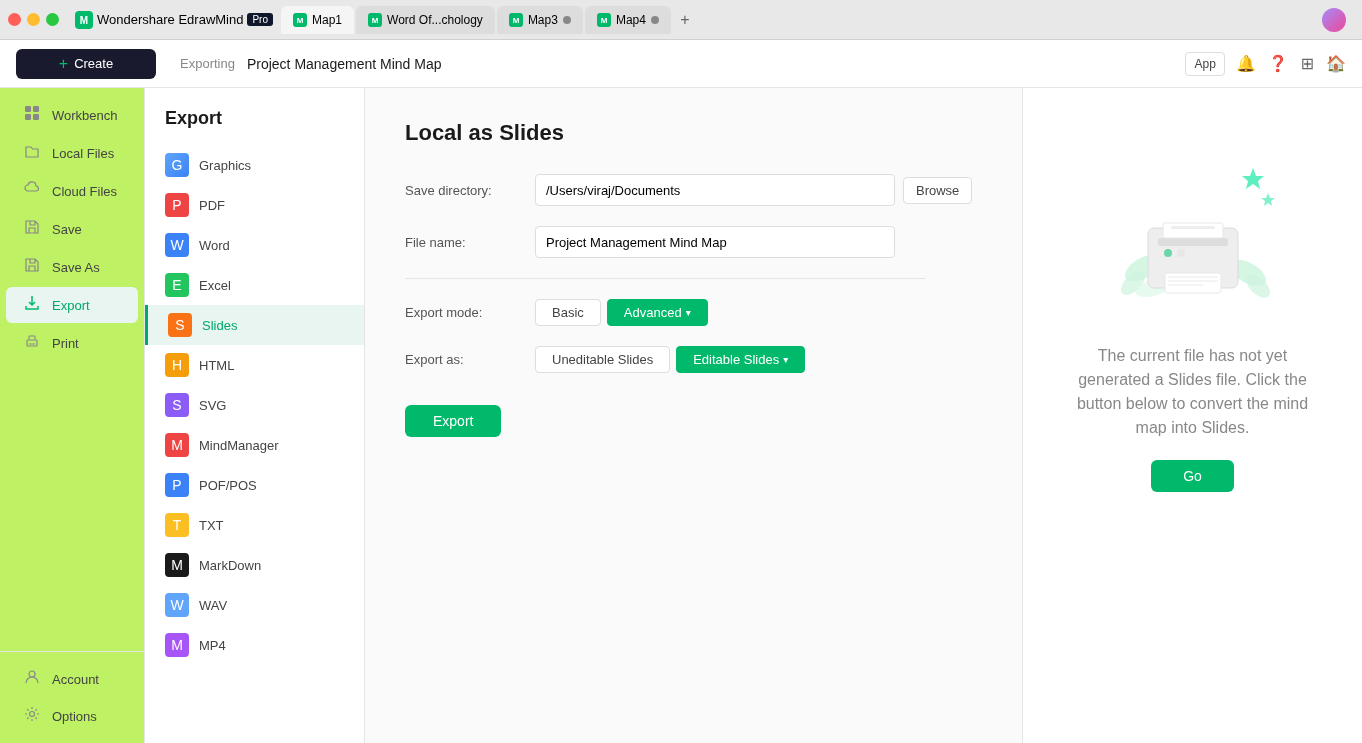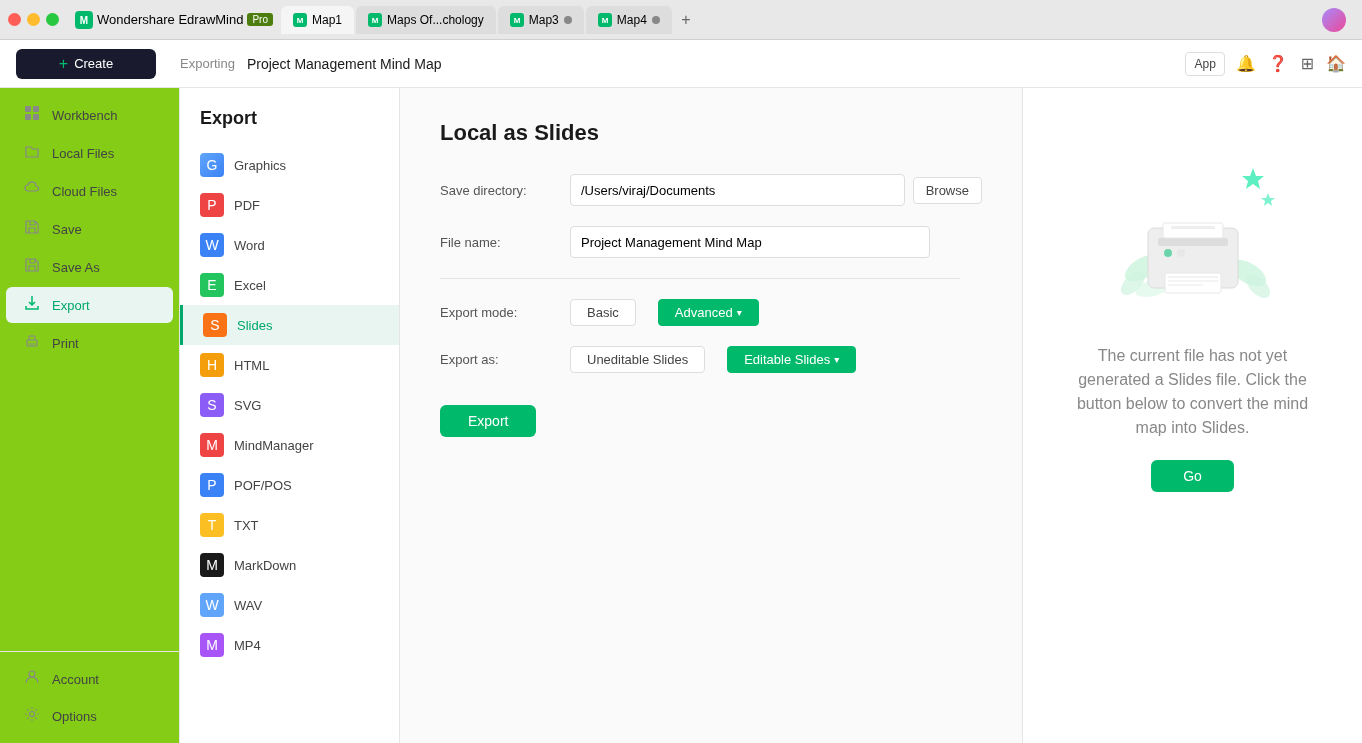--- a/index.html
+++ b/index.html
@@ -7,21 +7,21 @@
 
     
     .title-bar { height: 40px; background: #e8e8e8; display: flex; align-items: center; padding: 0 8px; gap: 8px; border-bottom: 1px solid #d0d0d0; }
     .traffic-lights { display: flex; gap: 6px; align-items: center; }
     .traffic-light { width: 13px; height: 13px; border-radius: 50%; cursor: pointer; }
     .tl-close { background: #ff5f57; }
     .tl-min { background: #febc2e; }
     .tl-max { background: #28c840; }
     .app-logo { display: flex; align-items: center; gap: 4px; margin-left: 8px; }
     .app-name { font-size: 13px; font-weight: 400; }
-    .app-badge { background: #4d7c0f; color: white; font-size: 10px; padding: 1px 5px; border-radius: 3px; }
+    .app-badge { background: #0f172a; color: white; font-size: 10px; padding: 1px 5px; border-radius: 3px; }
     .tabs { display: flex; gap: 2px; align-items: center; flex: 1; }
     .tab { display: flex; align-items: center; gap: 5px; padding: 4px 12px; background: #ddd; border-radius: 6px 6px 0 0; font-size: 12px; cursor: pointer; height: 28px; }
     .tab.active { background: #f5f5f5; }
     .tab-dot { width: 8px; height: 8px; border-radius: 50%; background: #888; }
     .tab-dot.modified { background: #888; }
     .tab-new { width: 24px; height: 24px; display: flex; align-items: center; justify-content: center; font-size: 16px; color: #666; cursor: pointer; }
     .title-right { display: flex; align-items: center; gap: 8px; margin-right: 8px; }
     .avatar { width: 24px; height: 24px; border-radius: 50%; background: linear-gradient(135deg, #a78bfa, #ec4899); }
 
     
@@ -31,21 +31,21 @@
     .header-breadcrumb { display: flex; align-items: center; gap: 6px; margin-left: 24px; font-size: 13px; color: #888; }
     .header-breadcrumb .map-name { color: #1a1a1a; font-weight: 500; font-size: 14px; }
     .header-right { margin-left: auto; display: flex; align-items: center; gap: 12px; }
     .header-btn { font-size: 12px; color: #444; cursor: pointer; padding: 4px 8px; border-radius: 4px; border: 1px solid #ddd; background: white; }
     .header-icon { font-size: 16px; color: #666; cursor: pointer; }
 
     
     .main { display: flex; flex: 1; overflow: hidden; }
 
     
-    .sidebar { width: 180px; background: #84cc16; display: flex; flex-direction: column; border-right: 1px solid #e5e5e5; padding: 8px 0; }
+    .sidebar { width: 145px; background: #bef264; display: flex; flex-direction: column; border-right: 1px solid #e5e5e5; padding: 8px 0; }
     .sidebar-item { display: flex; align-items: center; gap: 10px; padding: 8px 16px; cursor: pointer; font-size: 13px; color: #444; border-radius: 6px; margin: 1px 6px; }
     .sidebar-item.active { background: #e8f5f0; color: #00a86b; }
     .sidebar-item .icon { font-size: 16px; width: 20px; text-align: center; }
     .sidebar-spacer { flex: 1; }
     .sidebar-bottom { border-top: 1px solid #e5e5e5; padding-top: 8px; }
 
     
     .export-panel { width: 220px; background: white; border-right: 1px solid #e5e5e5; padding: 20px 0; }
     .export-title { font-size: 18px; font-weight: 600; color: #1a1a1a; padding: 0 20px 16px; }
     .export-item { display: flex; align-items: center; gap: 10px; padding: 8px 20px; cursor: pointer; font-size: 13px; color: #444; }
@@ -66,21 +66,21 @@
     .icon-mp4 { background: #a855f7; color: white; }
 
     
     .export-form { flex: 1; background: #fafafa; padding: 32px 40px; overflow-y: auto; }
     .export-form-title { font-size: 22px; font-weight: 600; color: #1a1a1a; margin-bottom: 28px; }
     .form-row { display: flex; align-items: center; margin-bottom: 20px; }
     .form-label { width: 130px; font-size: 13px; color: #555; flex-shrink: 0; }
     .form-input { flex: 1; max-width: 360px; height: 32px; border: 1px solid #ddd; border-radius: 4px; padding: 0 10px; font-size: 13px; background: white; }
     .browse-btn { margin-left: 8px; padding: 5px 12px; background: white; border: 1px solid #ddd; border-radius: 4px; font-size: 13px; cursor: pointer; color: #444; }
     .divider { height: 1px; background: #e5e5e5; margin: 4px 0 20px 0; max-width: 520px; }
-    .radio-group { display: flex; gap: 22px; }
+    .radio-group { display: flex; gap: 6px; }
     .radio-btn { padding: 5px 16px; border-radius: 4px; border: 1px solid #ddd; background: white; font-size: 13px; cursor: pointer; color: #444; }
     .radio-btn.active { background: #00b96b; color: white; border-color: #00b96b; display: flex; align-items: center; gap: 4px; }
     .radio-btn.active::after { content: '▾'; font-size: 10px; }
     .radio-btn.dropdown { display: flex; align-items: center; gap: 4px; }
     .radio-btn.dropdown::after { content: '▾'; font-size: 10px; }
     .export-btn { margin-top: 12px; padding: 8px 28px; background: #00b96b; color: white; border: none; border-radius: 6px; font-size: 14px; cursor: pointer; }
 
     
     .preview-panel { width: 340px; background: white; border-left: 1px solid #e5e5e5; display: flex; flex-direction: column; align-items: center; padding: 20px; }
     .preview-illustration { width: 200px; height: 200px; display: flex; align-items: center; justify-content: center; margin-top: 20px; }
@@ -113,21 +113,21 @@
           <rect width="14" height="14" rx="3" fill="#00b96b"></rect>
           <text x="7" y="10" text-anchor="middle" fill="white" font-size="8" font-weight="bold">M</text>
         </svg>
       <span>Map1</span>
     </div>
     <div class="tab">
       <svg width="14" height="14" viewBox="0 0 14 14">
           <rect width="14" height="14" rx="3" fill="#00b96b"></rect>
           <text x="7" y="10" text-anchor="middle" fill="white" font-size="8" font-weight="bold">M</text>
         </svg>
-      <span>Maps Of...chology</span>
+      <span>Word Of...chology</span>
     </div>
     <div class="tab">
       <svg width="14" height="14" viewBox="0 0 14 14">
           <rect width="14" height="14" rx="3" fill="#00b96b"></rect>
           <text x="7" y="10" text-anchor="middle" fill="white" font-size="8" font-weight="bold">M</text>
         </svg>
       <span>Map3</span>
       <span class="tab-dot modified"></span>
     </div>
     <div class="tab">

